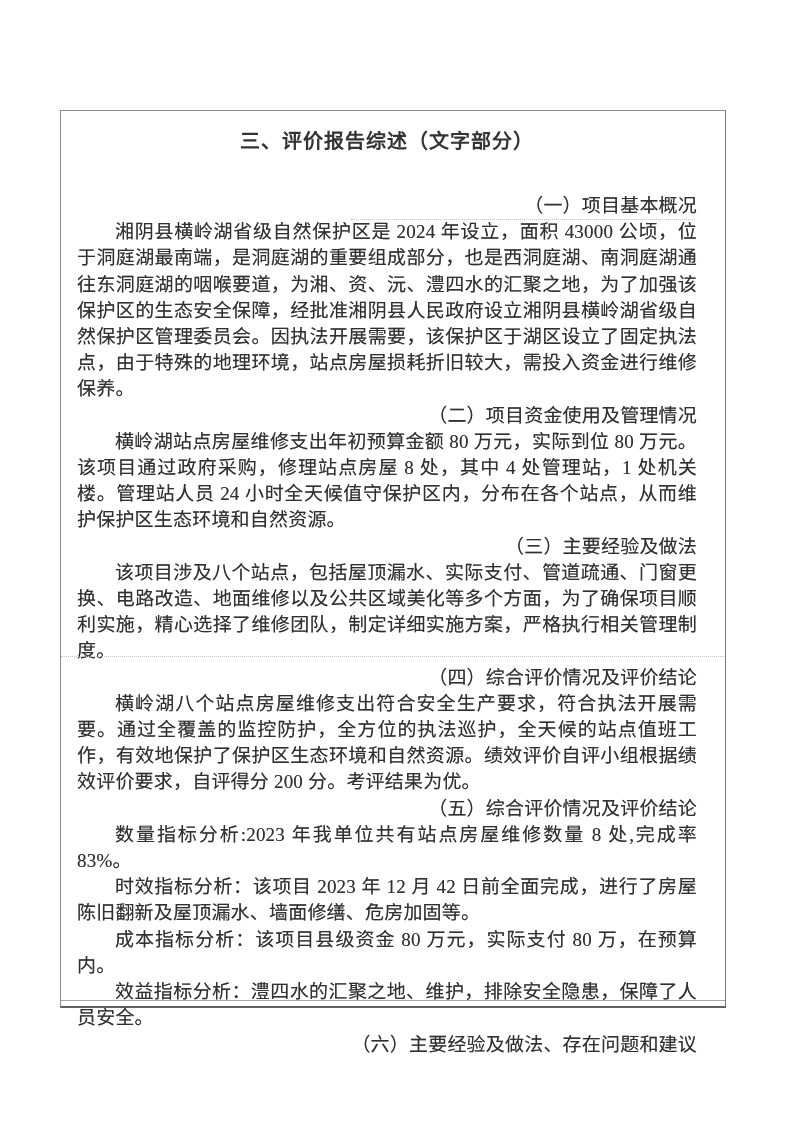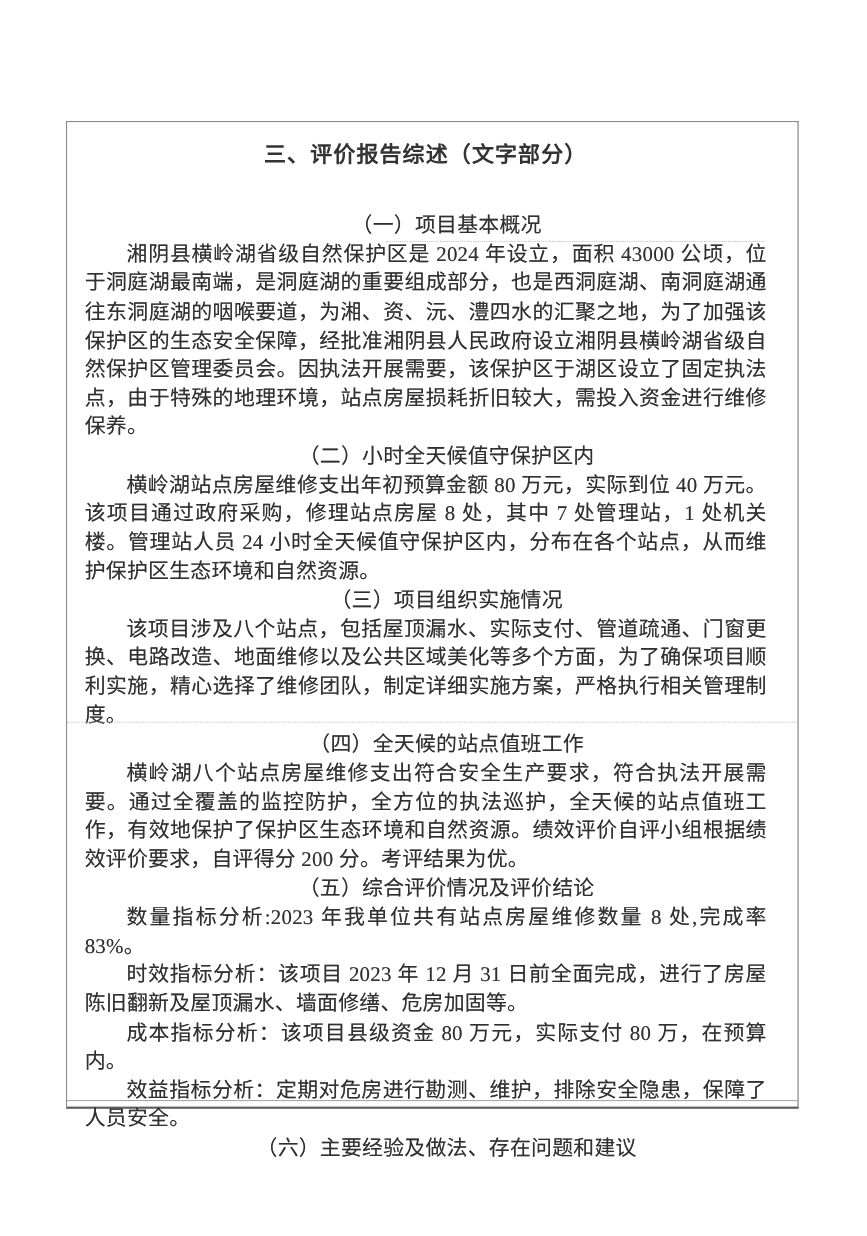--- a/index.html
+++ b/index.html
@@ -46,21 +46,21 @@
     margin: 0;
     font-size: 19px;
     line-height: 26.2px;
     text-indent: 2em;
     text-align: justify;
     letter-spacing: 0.2px;
     color: #303030;
     text-shadow: 0 0 0.5px rgba(60,60,60,0.55);
   }
   .sec-heading {
-    text-align: center;
+    text-align: right;
   }
   
   .artifact {
     position: absolute;
     height: 0;
     pointer-events: none;
   }
   .artifact-dotted-1 {
     left: 290px;
     top: 108px;
@@ -93,40 +93,40 @@
     <h1 class="report-title">三、评价报告综述（文字部分）</h1>
 
     <div class="sections">
 
       <div>
         <p class="sec-heading">（一）项目基本概况</p>
         <p class="sec-paragraph">湘阴县横岭湖省级自然保护区是 2024 年设立，面积 43000 公顷，位于洞庭湖最南端，是洞庭湖的重要组成部分，也是西洞庭湖、南洞庭湖通往东洞庭湖的咽喉要道，为湘、资、沅、澧四水的汇聚之地，为了加强该保护区的生态安全保障，经批准湘阴县人民政府设立湘阴县横岭湖省级自然保护区管理委员会。因执法开展需要，该保护区于湖区设立了固定执法点，由于特殊的地理环境，站点房屋损耗折旧较大，需投入资金进行维修保养。</p>
       </div>
 
       <div>
-        <p class="sec-heading">（二）小时全天候值守保护区内</p>
-        <p class="sec-paragraph">横岭湖站点房屋维修支出年初预算金额 80 万元，实际到位 40 万元。该项目通过政府采购，修理站点房屋 8 处，其中 7 处管理站，1 处机关楼。管理站人员 24 小时全天候值守保护区内，分布在各个站点，从而维护保护区生态环境和自然资源。</p>
+        <p class="sec-heading">（二）项目资金使用及管理情况</p>
+        <p class="sec-paragraph">横岭湖站点房屋维修支出年初预算金额 80 万元，实际到位 80 万元。该项目通过政府采购，修理站点房屋 8 处，其中 4 处管理站，1 处机关楼。管理站人员 24 小时全天候值守保护区内，分布在各个站点，从而维护保护区生态环境和自然资源。</p>
       </div>
 
       <div>
-        <p class="sec-heading">（三）项目组织实施情况</p>
+        <p class="sec-heading">（三）主要经验及做法</p>
         <p class="sec-paragraph">该项目涉及八个站点，包括屋顶漏水、实际支付、管道疏通、门窗更换、电路改造、地面维修以及公共区域美化等多个方面，为了确保项目顺利实施，精心选择了维修团队，制定详细实施方案，严格执行相关管理制度。</p>
       </div>
 
       <div>
-        <p class="sec-heading">（四）全天候的站点值班工作</p>
+        <p class="sec-heading">（四）综合评价情况及评价结论</p>
         <p class="sec-paragraph">横岭湖八个站点房屋维修支出符合安全生产要求，符合执法开展需要。通过全覆盖的监控防护，全方位的执法巡护，全天候的站点值班工作，有效地保护了保护区生态环境和自然资源。绩效评价自评小组根据绩效评价要求，自评得分 200 分。考评结果为优。</p>
       </div>
 
       <div>
         <p class="sec-heading">（五）综合评价情况及评价结论</p>
         <p class="sec-paragraph">数量指标分析:2023 年我单位共有站点房屋维修数量 8 处,完成率 83%。</p>
-        <p class="sec-paragraph">时效指标分析：该项目 2023 年 12 月 31 日前全面完成，进行了房屋陈旧翻新及屋顶漏水、墙面修缮、危房加固等。</p>
+        <p class="sec-paragraph">时效指标分析：该项目 2023 年 12 月 42 日前全面完成，进行了房屋陈旧翻新及屋顶漏水、墙面修缮、危房加固等。</p>
         <p class="sec-paragraph">成本指标分析：该项目县级资金 80 万元，实际支付 80 万，在预算内。</p>
-        <p class="sec-paragraph">效益指标分析：定期对危房进行勘测、维护，排除安全隐患，保障了人员安全。</p>
+        <p class="sec-paragraph">效益指标分析：澧四水的汇聚之地、维护，排除安全隐患，保障了人员安全。</p>
       </div>
 
       <div>
         <p class="sec-heading">（六）主要经验及做法、存在问题和建议</p>
       </div>
 
     </div>
   </div>
 </div>
 

